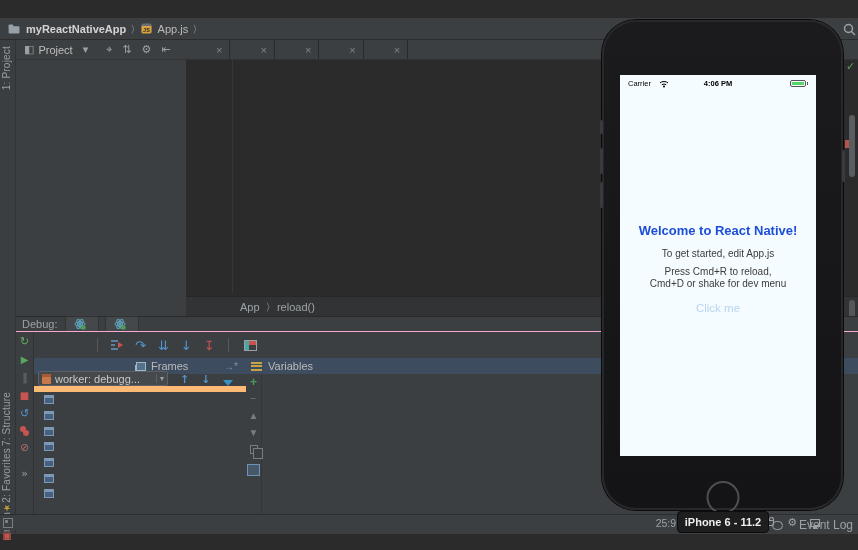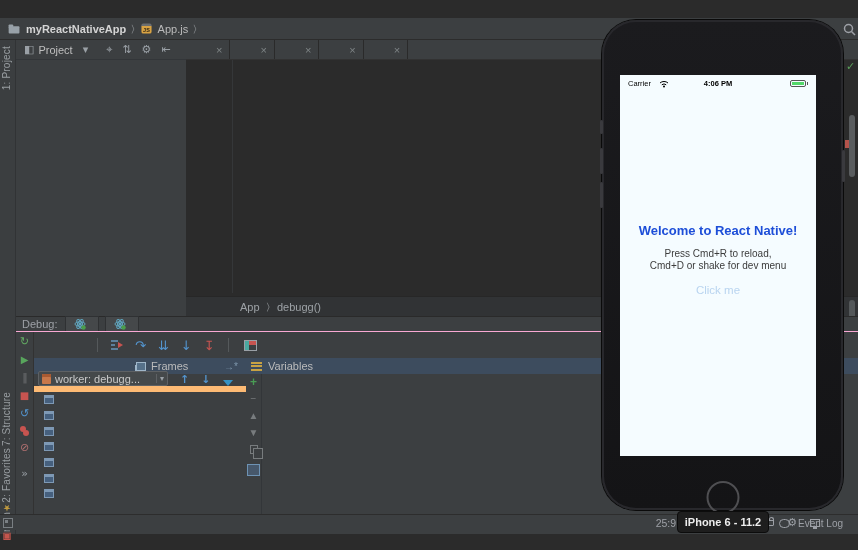--- a/index.html
+++ b/index.html
@@ -146,21 +146,21 @@
   .pbatt::before{content:"";position:absolute;left:1px;top:1px;width:12px;height:3px;background:#53D769;}
   .pbatt::after{content:"";position:absolute;right:-3px;top:1px;width:1.5px;height:3px;background:#555;}
   .pcontent{position:absolute;left:0;top:148px;width:100%;text-align:center;}
   .pwelcome{font-size:13px;font-weight:bold;color:#1d4ed8;margin-bottom:10px;}
   .pinstr{font-size:10px;color:#3C3C3C;margin-bottom:7px;}
   .pinstr2{font-size:10px;color:#3C3C3C;line-height:12px;}
   .pclick{margin-top:12px;color:#B9D4F0;font-size:11.5px;}
   .home-btn{position:absolute;left:50%;top:461px;transform:translateX(-50%);width:33px;height:33px;border:2px solid #4F4F52;border-radius:50%;}
 
   .device-pill{position:absolute;left:677px;top:511px;width:92px;height:22px;background:#1E1E1E;border:1px solid #0C0C0C;border-radius:4px;color:#EDEDED;font-weight:bold;font-size:11px;text-align:center;line-height:20px;z-index:45;}
-  .event-log{position:absolute;left:772px;top:518px;display:flex;align-items:center;gap:8px;color:#9DA0A6;font-size:10px;z-index:45;margin-left:7px;}
+  .event-log{position:absolute;left:772px;top:518px;display:flex;align-items:center;gap:16px;color:#9DA0A6;font-size:12px;z-index:45;}
   .bubble-ic{width:11px;height:9px;border:1px solid #9DA0A6;border-radius:5px;}
 </style>
 </head>
 <body>
 
 <div id="app">
 
 
   <div class="navbar">
     <span class="ticon ic-fold" style="transform:scale(.9)"><span class="ticon"></span></span>
@@ -448,21 +448,21 @@
       </div>
       <div class="etab">
         <span class="ticon"></span>
         <span></span>
         <span class="tclose"></span>
       </div>
     </div>
   <div class="ecrumbs">
     <span>App</span>
     <span class="chev">〉</span>
-    <span>debugg()</span>
+    <span>reload()</span>
   </div>
 
   <span class="ok-check">✓</span>
   <div class="sthumb1"></div>
   <div class="rmark"></div>
   <div class="sthumb2"></div>
 
   <div class="debug-bg"></div>
   <div class="run-row">
     <span class="run-lbl">Debug:</span>
@@ -705,20 +705,21 @@
         <svg class="pwifi" width="10" height="8">
             <path d="M1 3 A6 6 0 0 1 9 3" stroke="#000" fill="none"></path>
             <path d="M2.8 4.8 A3.5 3.5 0 0 1 7.2 4.8" stroke="#000" fill="none"></path>
             <circle cx="5" cy="6.5" r="1" fill="#000"></circle>
           </svg>
         <span class="ptime">4:06 PM</span>
         <span class="pbatt"></span>
       </div>
       <div class="pcontent">
         <div class="pwelcome">Welcome to React Native!</div>
+        <div class="pinstr">To get started, edit App.js</div>
         <div class="pinstr2">Press Cmd+R to reload,</div>
         <div class="pinstr2">Cmd+D or shake for dev menu</div>
         <div class="pclick">Click me</div>
       </div>
     </div>
     <div class="home-btn"></div>
   </div>
 
   <div class="device-pill">iPhone 6 - 11.2</div>
   <div class="event-log">

